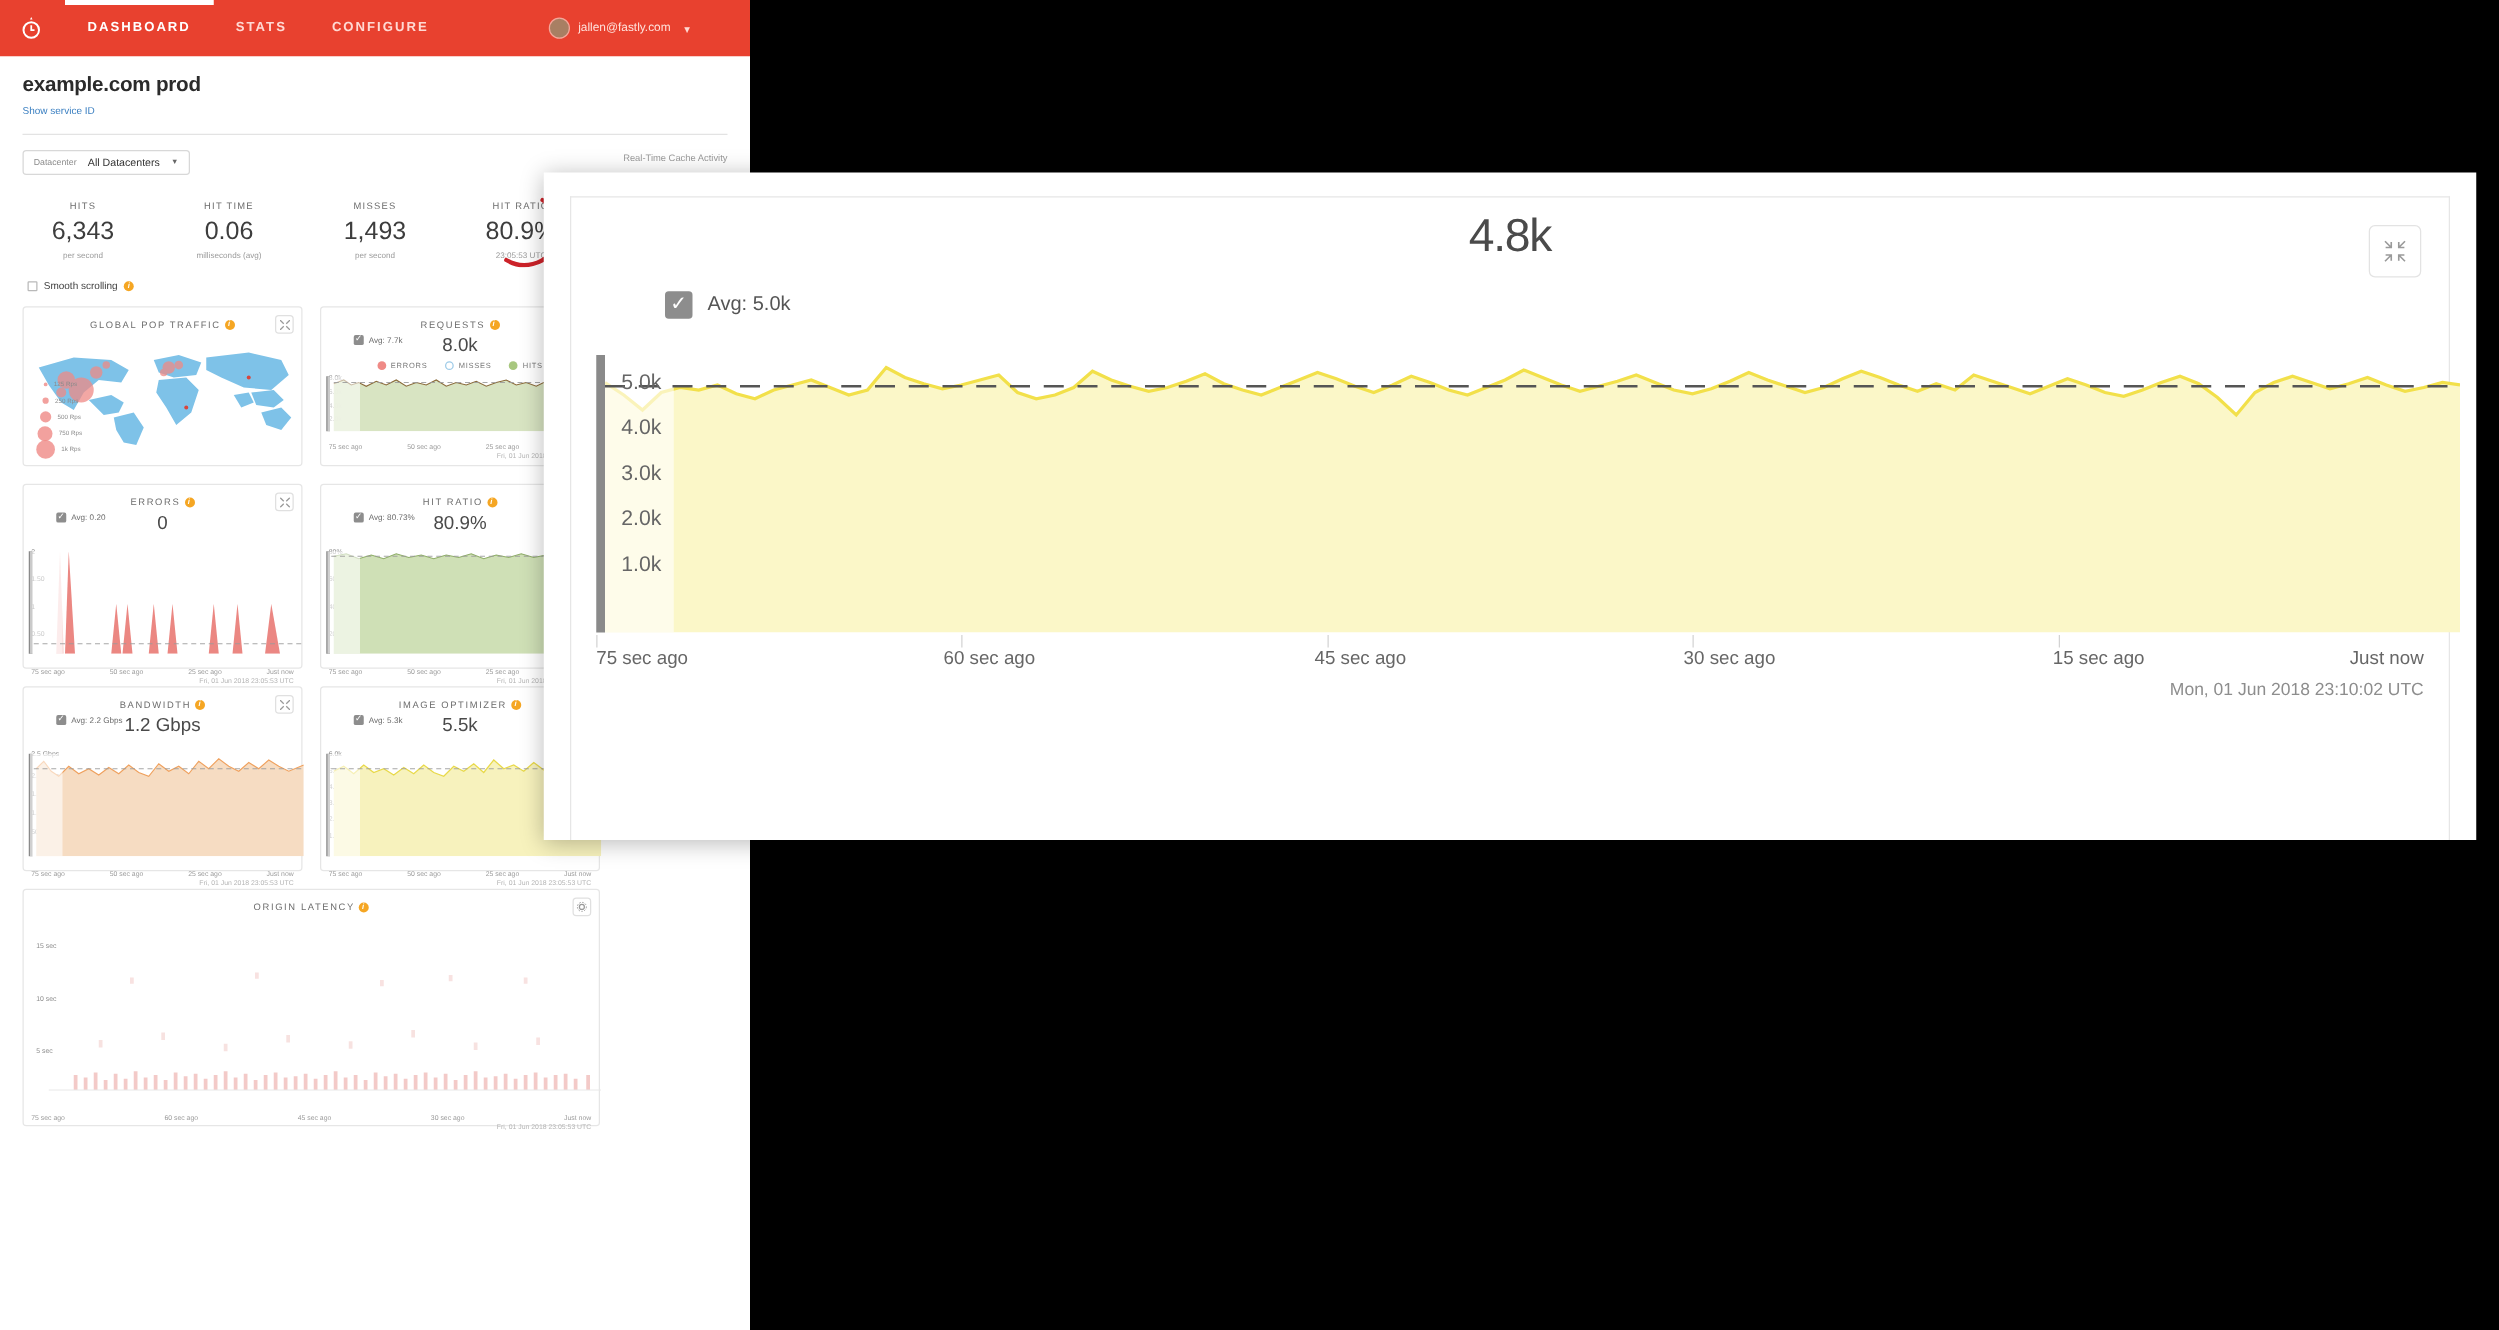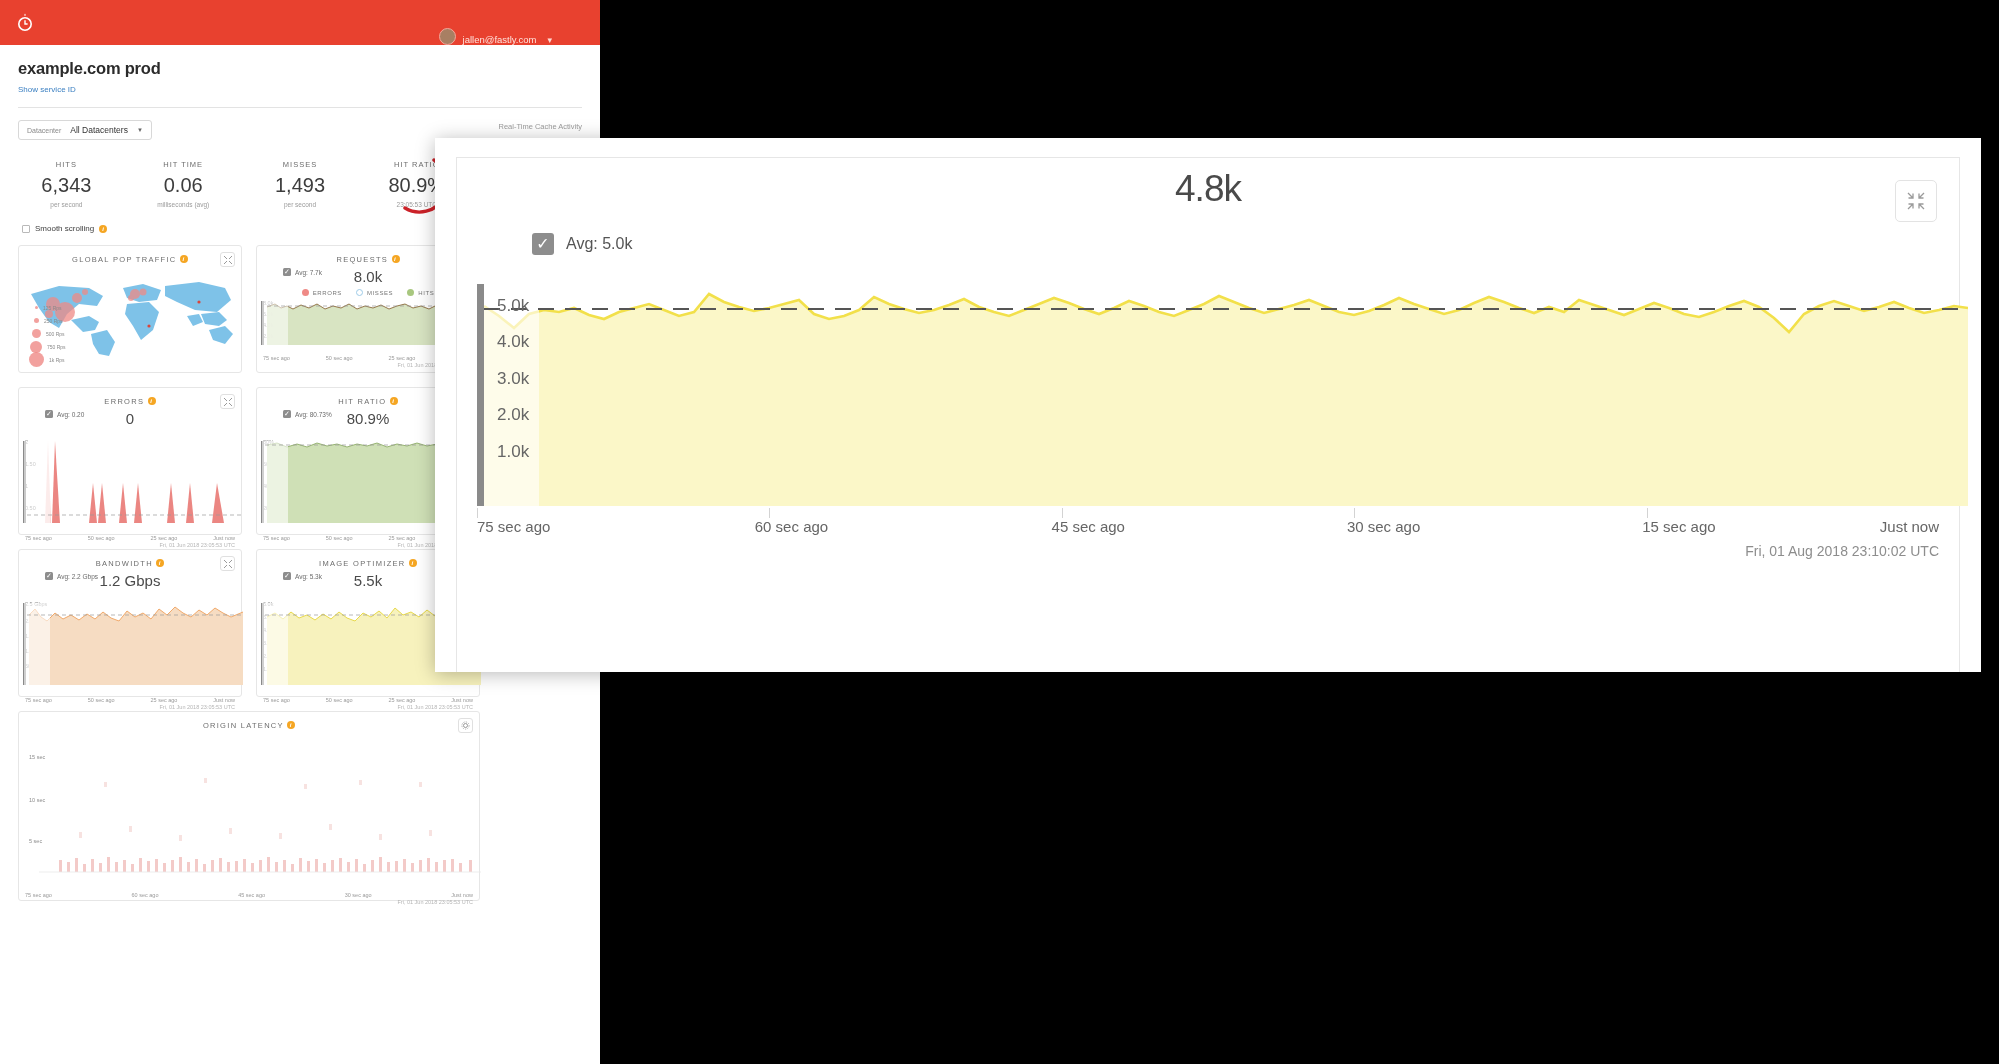--- a/index.html
+++ b/index.html
@@ -8,21 +8,21 @@
 
   
   #page { position:absolute; left:0; top:0; width:600px; height:1064px; background:#fff; overflow:hidden; }
 
   
   .topnav { position:relative; height:45px; background:#e8412f; display:flex; align-items:center; padding:0 14px; }
   .logo { width:22px; height:24px; margin-right:16px; display:flex; align-items:center; justify-content:center; }
   .navitems { display:flex; align-items:center; height:45px; }
   .navitem { color:#ffd9d3; font-size:10.5px; letter-spacing:1.6px; font-weight:bold; padding:0 18px; height:45px; line-height:45px; cursor:pointer; }
   .navitem.active { color:#fff; box-shadow: inset 0 4px 0 #fff; }
-  .user { position:absolute; right:48px; top:0; height:45px; display:flex; align-items:flex-end; gap:7px; }
+  .user { position:absolute; right:48px; top:0; height:45px; display:flex; align-items:center; gap:7px; }
   .avatar { width:17px; height:17px; border-radius:50%; background:#a87f63; border:1.5px solid #f4a79b; display:block; }
   .username { color:#ffe2dc; font-size:9.5px; }
   .caret { color:#ffd9d3; font-size:9px; margin-left:4px; }
 
   
   .svc { padding:14px 18px 0 18px; }
   .svc h1 { font-size:16.5px; color:#2b2b2b; font-weight:bold; letter-spacing:-0.2px; }
   .svc a { display:inline-block; margin-top:6px; font-size:8px; color:#3a7fc1; text-decoration:none; }
   .hr { height:1px; background:#e3e3e3; margin:11px 0 0 0; }
 
@@ -100,20 +100,25 @@
 
   <div id="page">
 
     <div class="topnav">
       <div class="logo">
         <svg width="16" height="19" viewBox="0 0 16 19">
             <path d="M8 0.5 L9 2.5 L7 2.5 Z" fill="#fff"></path>
             <circle cx="8" cy="11" r="6.2" fill="none" stroke="#fff" stroke-width="1.6"></circle>
             <path d="M8 7.2 L8 11 L10.6 11" stroke="#fff" stroke-width="1.4" fill="none"></path>
           </svg>
+      </div>
+      <div class="navitems">
+        <div class="navitem active">DASHBOARD</div>
+        <div class="navitem">STATS</div>
+        <div class="navitem">CONFIGURE</div>
       </div>
       <div class="user">
         <span class="avatar"></span>
         <span class="username">jallen@fastly.com</span>
         <span class="caret">▾</span>
       </div>
     </div>
 
     <div class="svc">
       <h1>example.com prod</h1>
@@ -605,18 +610,18 @@
         <span class="tick" style="left:40%;"></span>
         <span class="tick" style="left:60%;"></span>
         <span class="tick" style="left:80%;"></span>
         <span class="m-xlab" style="left:0;">75 sec ago</span>
         <span class="m-xlab" style="left:19%;">60 sec ago</span>
         <span class="m-xlab" style="left:39.3%;">45 sec ago</span>
         <span class="m-xlab" style="left:59.5%;">30 sec ago</span>
         <span class="m-xlab" style="left:79.7%;">15 sec ago</span>
         <span class="m-xlab" style="right:0;">Just now</span>
       </div>
-      <div class="m-stamp">Fri, 01 Aug 2018 23:10:02 UTC</div>
+      <div class="m-stamp">Mon, 01 Jun 2018 23:10:02 UTC</div>
 
     </div>
   </div>
 
 </div>
 
 </body></html>

